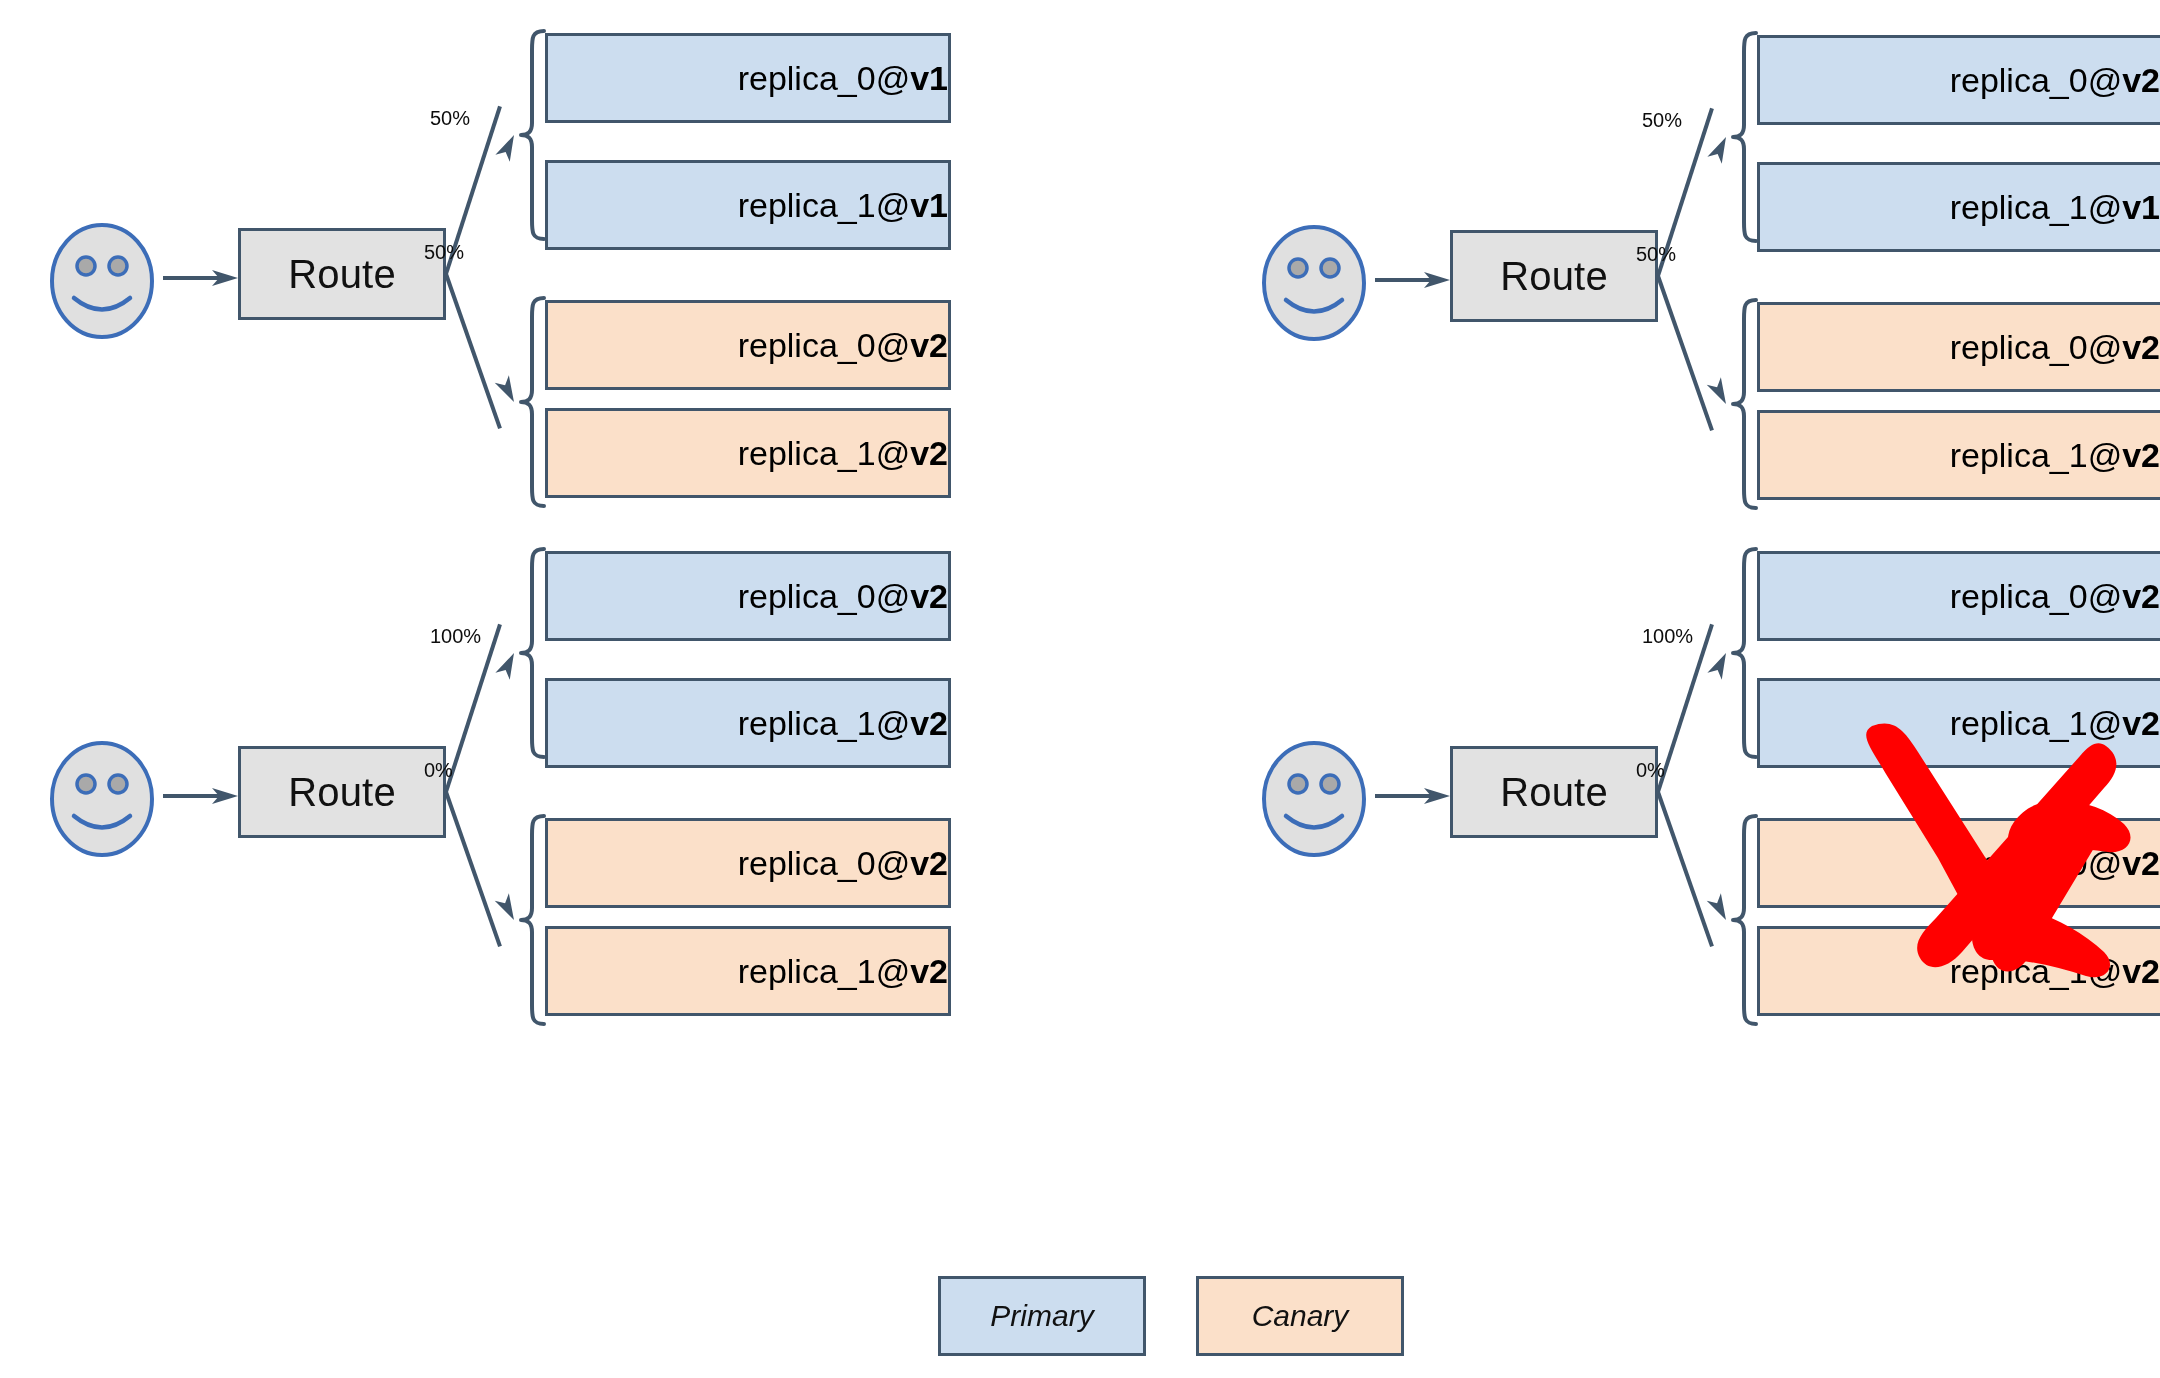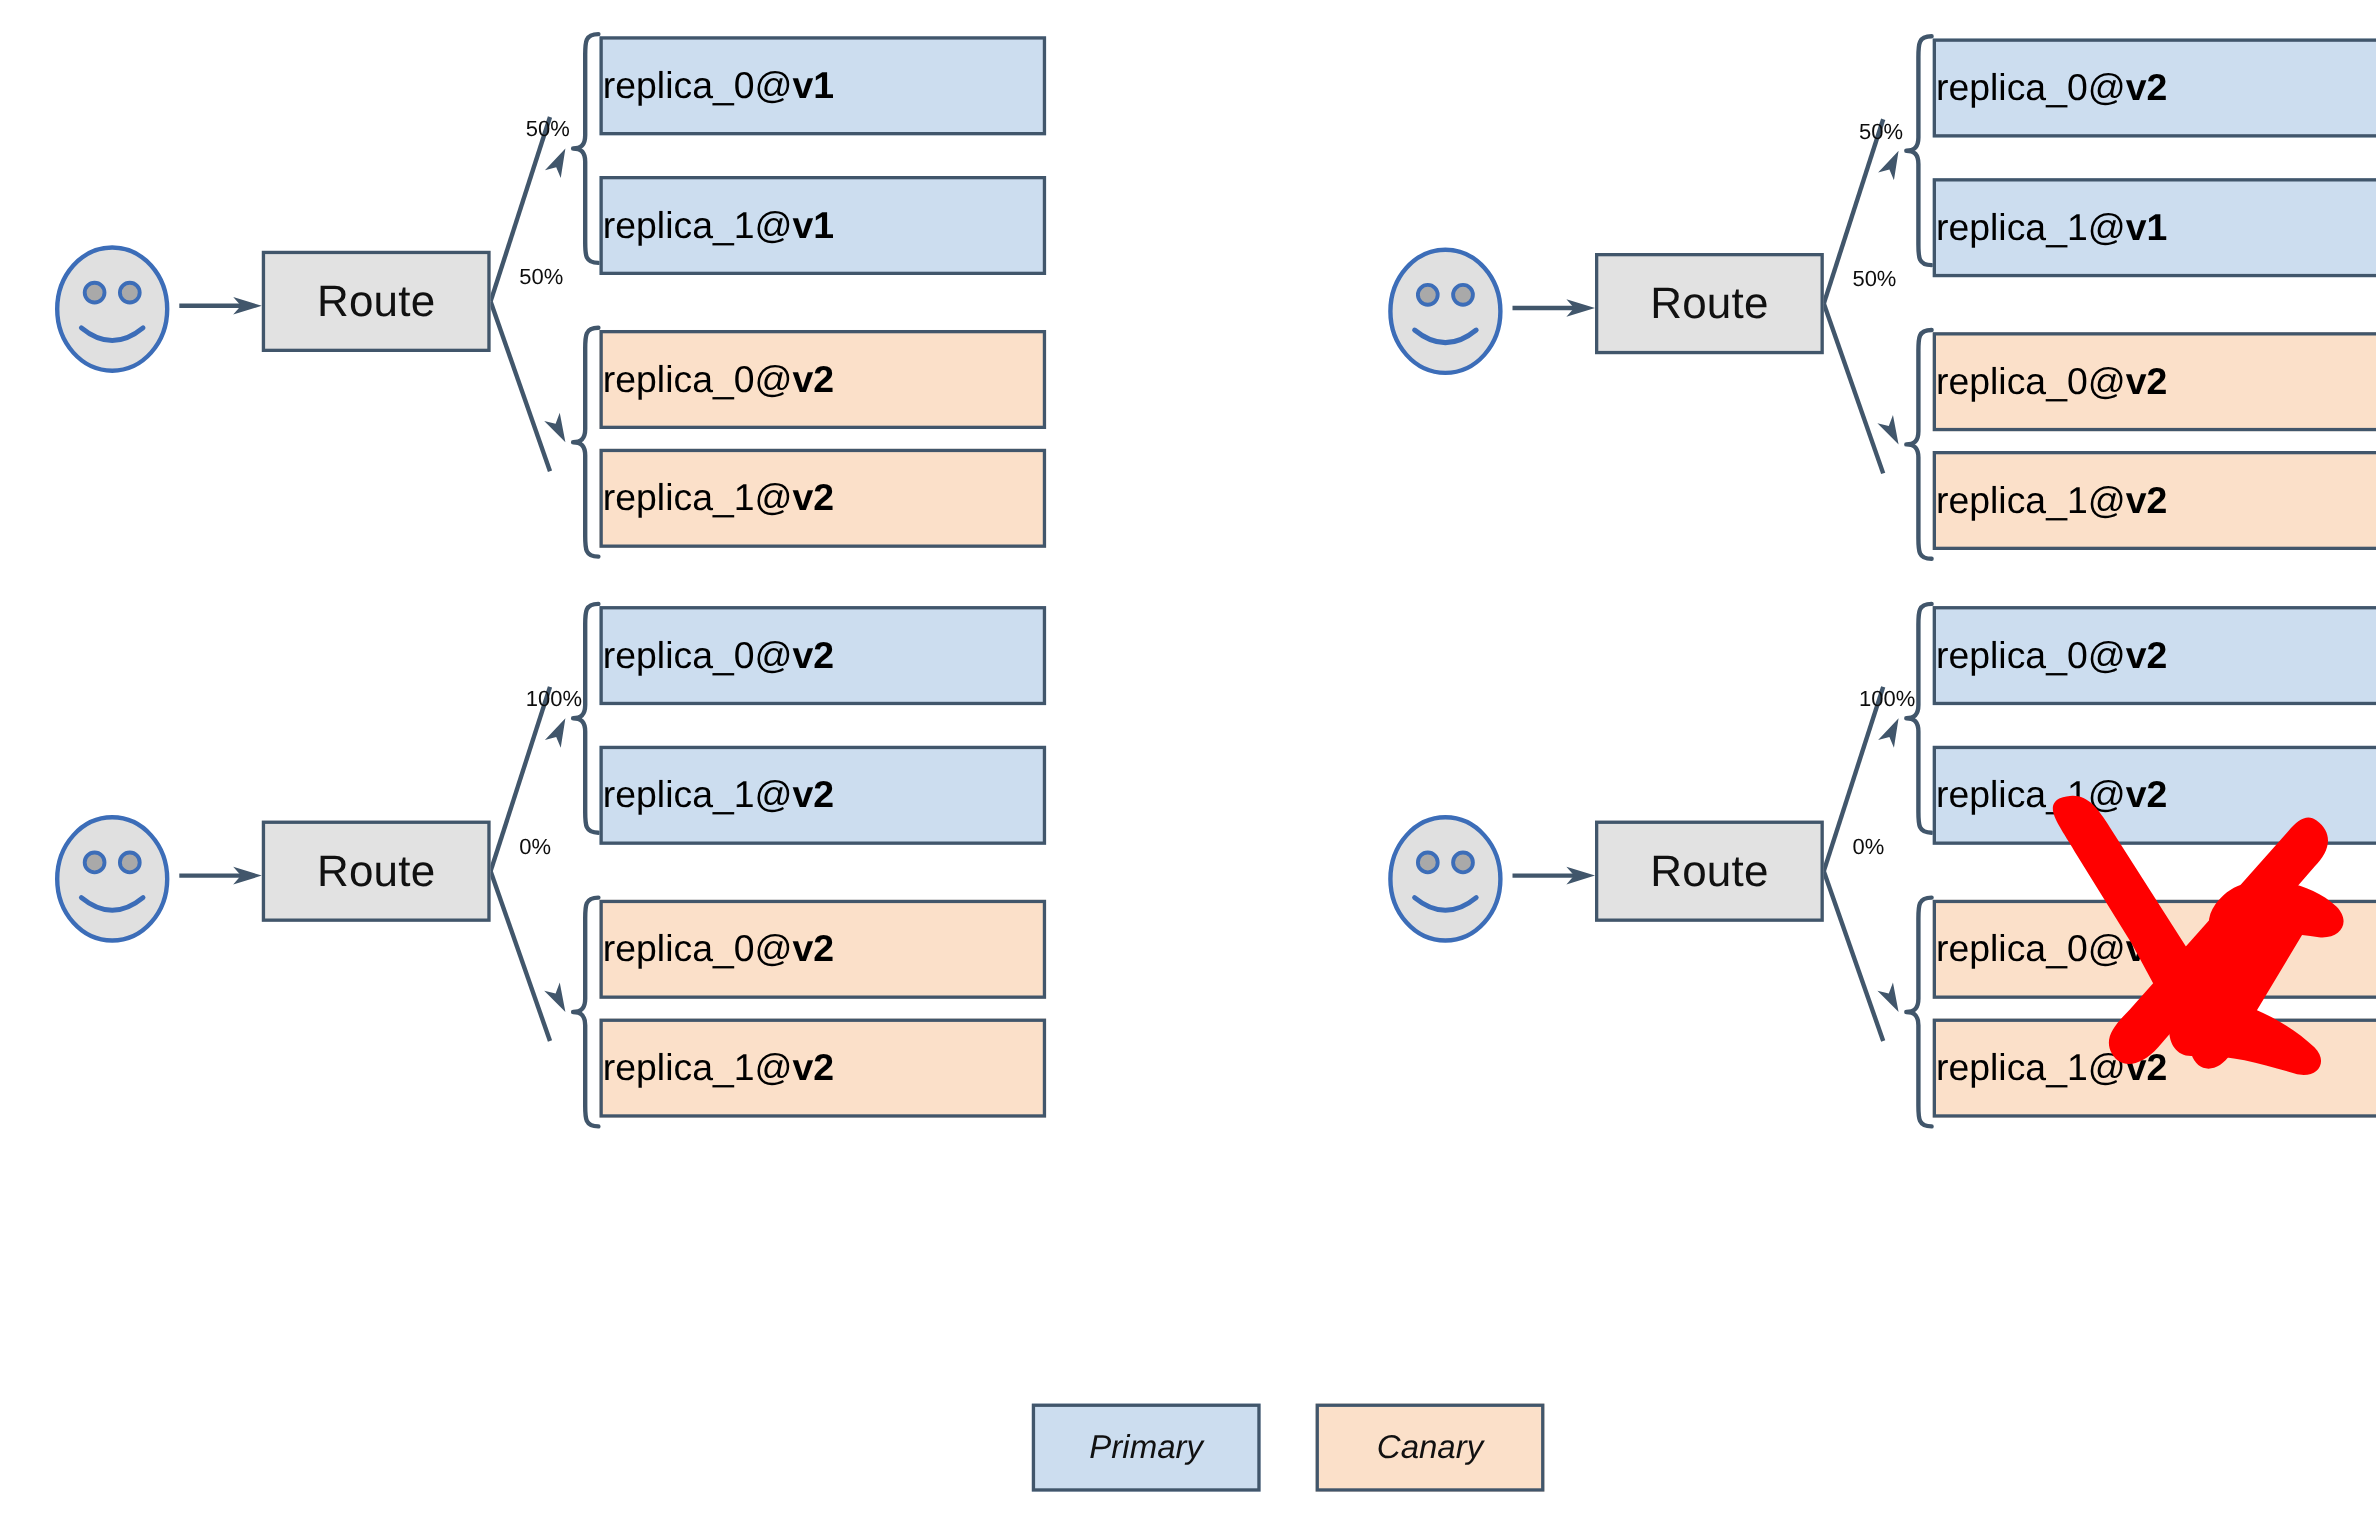--- a/index.html
+++ b/index.html
@@ -23,39 +23,38 @@
     background:#E2E2E2;border:3px solid #41566B;
     box-sizing:border-box;
     display:flex;align-items:center;justify-content:center;
   }
   .route-label{font-size:40px;color:#111;line-height:1;letter-spacing:.2px;}
 
   
   .rbox{
     position:absolute;width:406px;height:90px;box-sizing:border-box;
     border:3px solid #41566B;
-    display:flex;align-items:center;justify-content:flex-start;
+    display:flex;align-items:center;justify-content:flex-end;
   }
   .rbox.primary{background:#CCDDEF;}
   .rbox.canary{background:#FBE0C9;}
   .rlabel{font-size:34px;color:#000;line-height:1;white-space:nowrap;}
   .rlabel b{font-weight:bold;}
 
   
   .brace{position:absolute;width:30px;height:214px;}
   .brace svg{display:block;width:30px;height:214px;}
 
   
   .conn{position:absolute;left:0;top:0;width:1080px;height:530px;pointer-events:none;}
 
   
   .pct{
     position:absolute;font-size:20px;color:#0d0d0d;line-height:1;
     white-space:nowrap;
-    margin-left:48px;
   }
 
   
   .redx{position:absolute;}
   .redx svg{display:block;}
 
   
   .legend{position:absolute;}
   .lbox{
     position:absolute;width:208px;height:80px;box-sizing:border-box;

